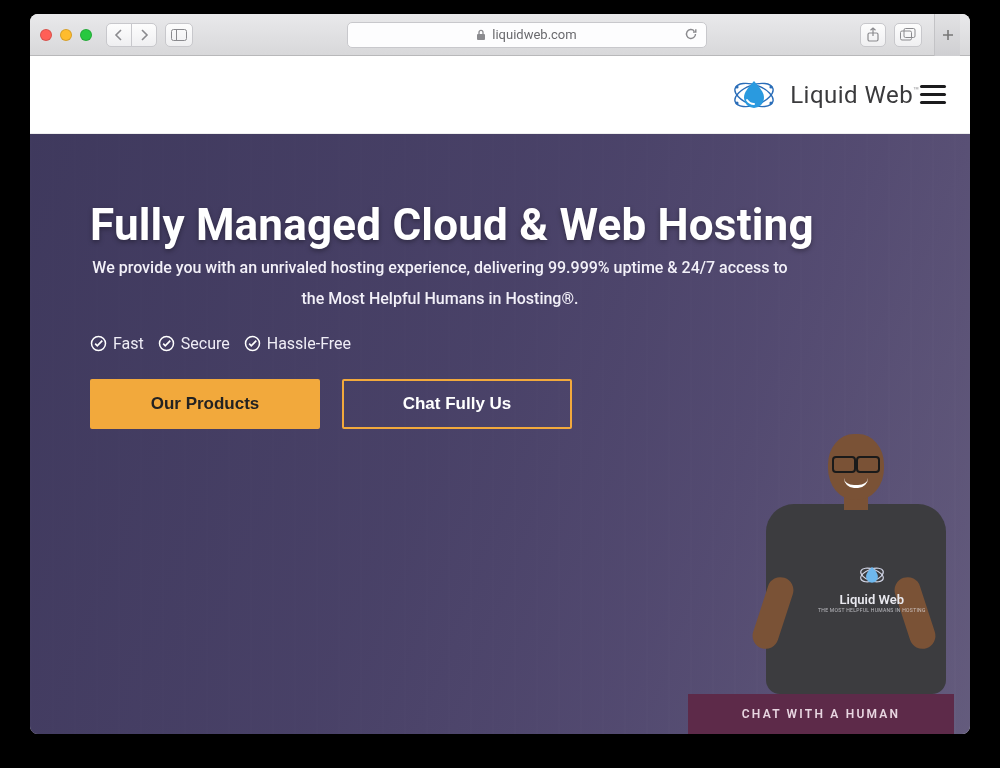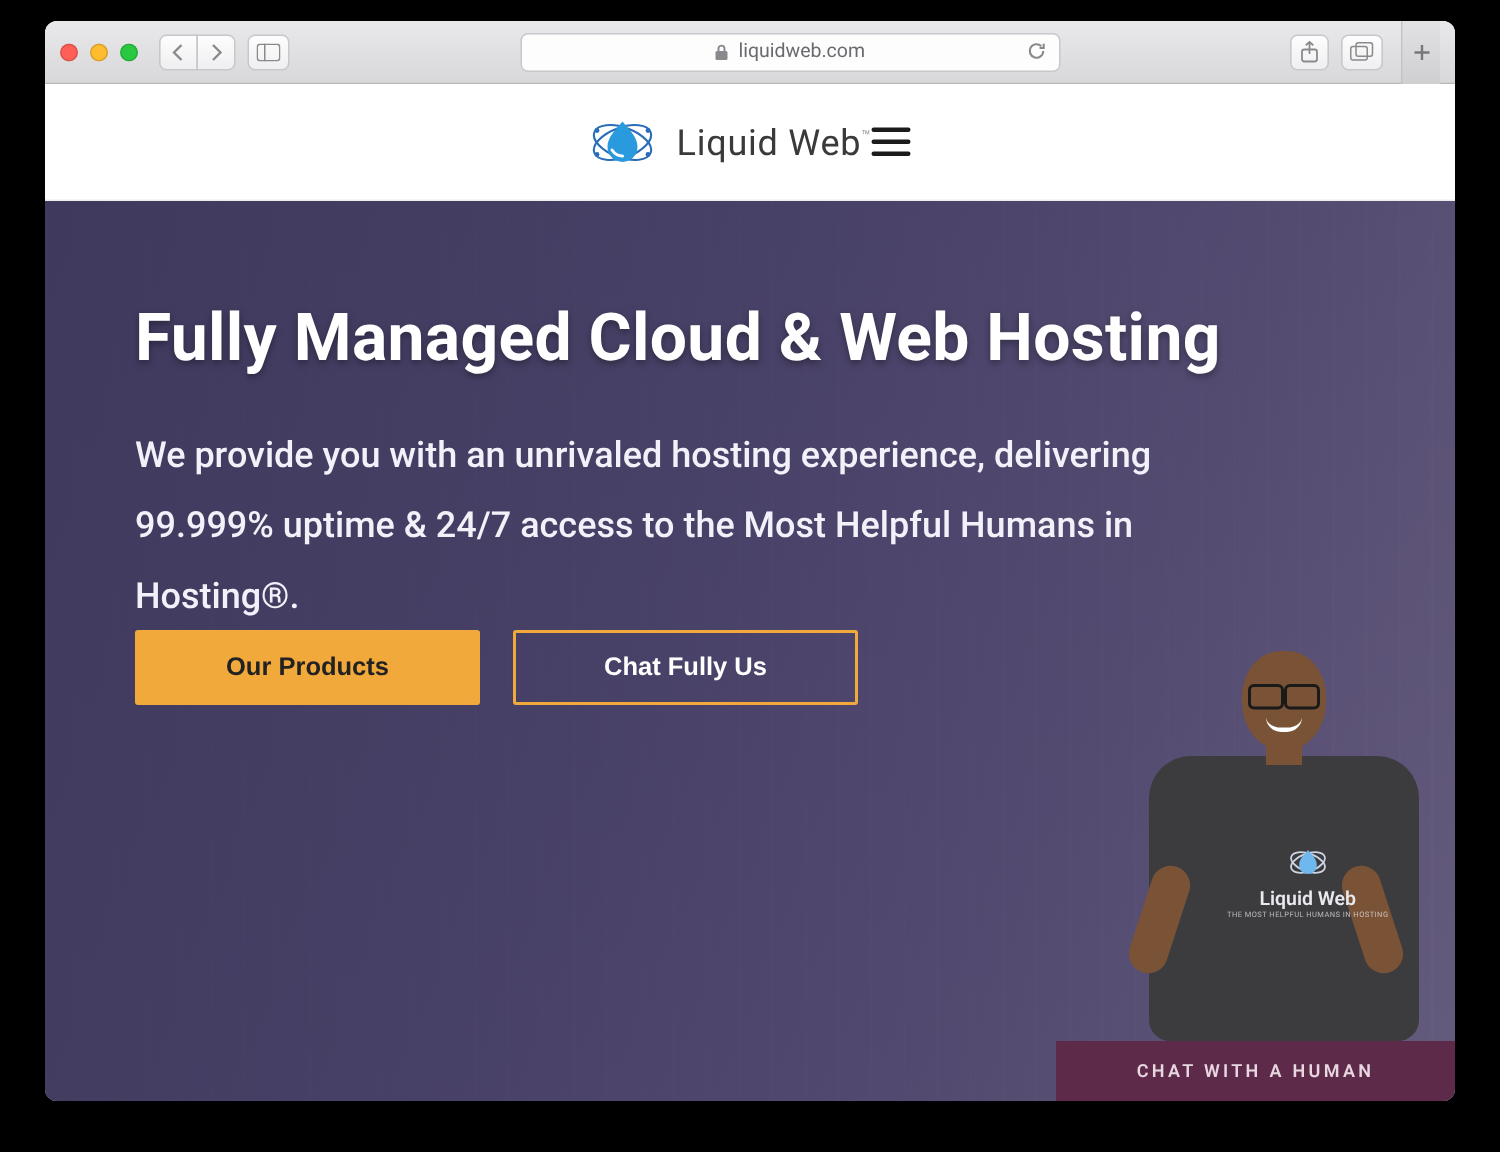--- a/index.html
+++ b/index.html
@@ -45,45 +45,46 @@
   .addr .reload{position:absolute; right:8px; top:4px; color:#8a8a8e;}
   .righttools{display:flex; gap:8px; align-items:center;}
   .plus-tab{
     width:26px; height:42px; display:flex; align-items:center; justify-content:center;
     border-left:1px solid #c3c3c6; color:#777; font-size:18px; margin-left:4px;
     background:linear-gradient(#e2e2e4,#cfcfd2);
   }
   
   .page{flex:1; display:flex; flex-direction:column; overflow:hidden;}
   .sitehead{
-    height:78px; background:#fff; display:flex; align-items:center; justify-content:center;
-    padding:0 34px; border-bottom:1px solid #eee;
+    height:78px; background:#fff; display:flex; align-items:center; justify-content:flex-end;
+    padding:0 24px; border-bottom:1px solid #eee;
   }
   .brand{display:flex; align-items:center; gap:14px;}
   .brandmark{width:44px; height:44px;}
   .brandname{font-size:24px; color:#3a3a3c; letter-spacing:.5px;}
   .brandname .tm{font-size:10px; vertical-align:super; color:#9a9a9c;}
   .hamburger{display:flex; flex-direction:column; gap:5px; cursor:pointer;}
   .hamburger span{display:block; width:26px; height:3px; background:#1b1b1d; border-radius:2px;}
   .hero{
     flex:1; position:relative;
     background:
       linear-gradient(115deg, rgba(62,56,93,.92), rgba(71,63,102,.88) 45%, rgba(80,70,110,.8) 70%, rgba(95,85,120,.6)),
       repeating-linear-gradient(90deg, rgba(255,255,255,.04) 0 2px, transparent 2px 22px),
       linear-gradient(90deg, #4a4662, #5a5676 60%, #6b6584);
     color:#fff; padding:66px 60px 0 60px; overflow:hidden;
   }
   .hero h1{
     font-size:44px; font-weight:700; line-height:1.18; letter-spacing:.2px;
     text-shadow:0 2px 5px rgba(0,0,0,.35);
-    margin-bottom:28px;
   }
   .hero p.lead{
-    font-size:24px; font-weight:500; line-height:1.95; max-width:700px;
+    font-size:16px; font-weight:500; line-height:1.95; max-width:700px;
     color:#f2f0f8;
+    margin-bottom:20px;
+    text-align:center;
   }
   .badges{display:flex; gap:14px; align-items:center; font-size:16px; color:#efedf6; margin-bottom:26px;}
   .badge{display:flex; align-items:center; gap:6px;}
   .badge svg{width:17px; height:17px;}
   .cta-row{display:flex; gap:22px;}
   .btn{
     height:50px; width:230px; display:flex; align-items:center; justify-content:center;
     font-size:17px; font-weight:700; border-radius:2px; cursor:pointer;
   }
   .btn-primary{background:#f2a93c; color:#222; border:none;}
@@ -116,21 +117,21 @@
   .person .arm-l{left:28px; transform:rotate(18deg);}
   .person .arm-r{right:24px; transform:rotate(-18deg);}
   .person .shirt-logo{
     position:absolute; left:86px; top:136px; text-align:center; color:#e9e9ef;
   }
   .person .shirt-logo .smallmark{display:block; margin:0 auto 4px;}
   .person .shirt-logo .t1{font-size:13px; font-weight:600;}
   .person .shirt-logo .t2{font-size:5px; opacity:.7; letter-spacing:.3px;}
   
   .chatbar{
-    position:absolute; right:0; bottom:0; height:40px; width:266px;
+    position:absolute; right:16px; bottom:0; height:40px; width:266px;
     background:#5d2a49; color:#e8d6e1; display:flex; align-items:center; justify-content:center;
     font-size:12px; letter-spacing:2.2px; font-weight:600;
   }
 </style>
 </head>
 <body>
 
 <div class="window">
 
   <div class="chrome">
@@ -217,20 +218,43 @@
         <span></span>
         <span></span>
         <span></span>
       </div>
     </div>
 
     <div class="hero">
       <h1>Fully Managed Cloud &amp; Web Hosting</h1>
       <p class="lead">We provide you with an unrivaled hosting experience, delivering 99.999% uptime &amp; 24/7 access to the Most Helpful Humans in Hosting®.</p>
 
+      <div class="badges">
+        <div class="badge">
+          <svg viewBox="0 0 18 18">
+              <circle cx="9" cy="9" r="7.4" fill="none" stroke="#fff" stroke-width="1.6"></circle>
+              <path d="M5.5 9.2l2.2 2.2L13 6" fill="none" stroke="#fff" stroke-width="1.8"></path>
+            </svg>
+          <span>Fast</span>
+        </div>
+        <div class="badge">
+          <svg viewBox="0 0 18 18">
+              <circle cx="9" cy="9" r="7.4" fill="none" stroke="#fff" stroke-width="1.6"></circle>
+              <path d="M5.5 9.2l2.2 2.2L13 6" fill="none" stroke="#fff" stroke-width="1.8"></path>
+            </svg>
+          <span>Secure</span>
+        </div>
+        <div class="badge">
+          <svg viewBox="0 0 18 18">
+              <circle cx="9" cy="9" r="7.4" fill="none" stroke="#fff" stroke-width="1.6"></circle>
+              <path d="M5.5 9.2l2.2 2.2L13 6" fill="none" stroke="#fff" stroke-width="1.8"></path>
+            </svg>
+          <span>Hassle-Free</span>
+        </div>
+      </div>
 
       <div class="cta-row">
         <button class="btn btn-primary">Our Products</button>
         <button class="btn btn-outline">Chat Fully Us</button>
       </div>
 
       <div class="person">
         <div class="torso"></div>
         <div class="arm-l"></div>
           <div class="arm-r"></div>

